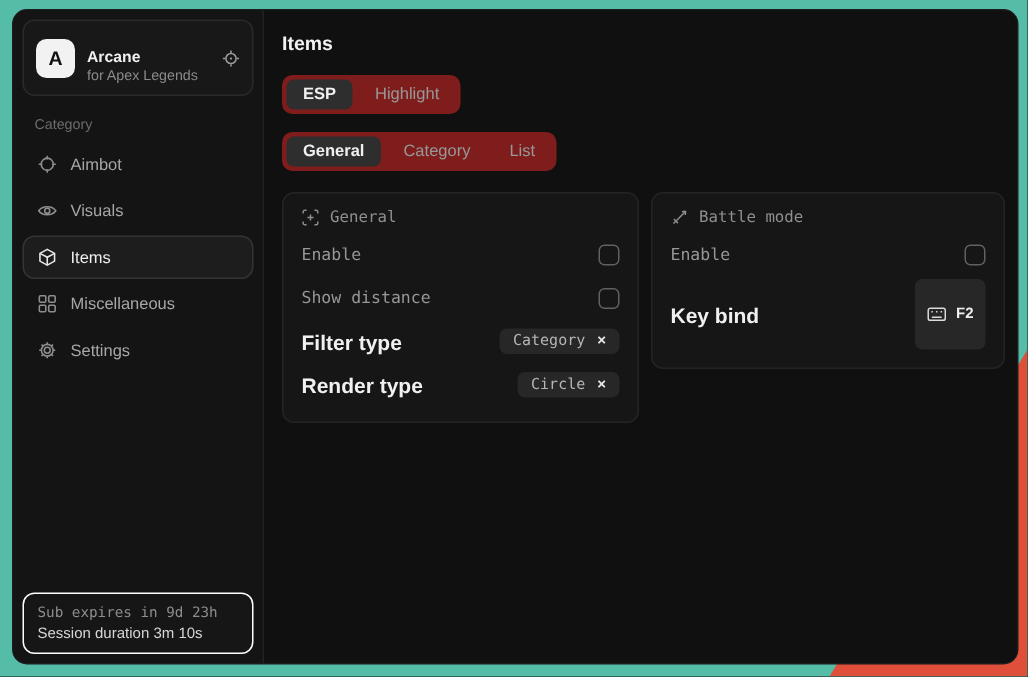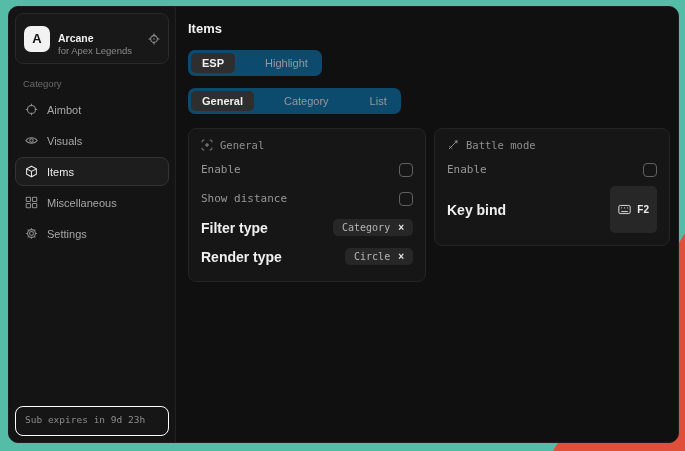--- a/index.html
+++ b/index.html
@@ -86,22 +86,22 @@
   .footer-line2 { color:#d6d6d6; font-size:10px; white-space:nowrap; }
   
   .main {
     flex:1; background:#101010;
     padding:14px 12px;
     display:flex; flex-direction:column;
   }
   .page-title { color:#f2f2f2; font-size:13px; font-weight:bold; margin-bottom:14px; }
   .tab-group {
     display:inline-flex; align-self:flex-start;
-    background:#0c4a6e; border-radius:7px;
-    padding:3px; gap:19px; margin-bottom:12px;align-items:center;
+    background:#7f1d1d; border-radius:7px;
+    padding:3px; gap:4px; margin-bottom:12px;align-items:center;
   }
   .tab {
     color:#989898; font-size:11px;
     padding:4px 11px; border-radius:5px;
     cursor:pointer; white-space:nowrap;
   }
   .tab.selected { background:#2e2e2e; color:#f0f0f0; font-weight:bold; }
   .panels { display:flex; gap:8px; align-items:flex-start; margin-top:2px; }
   .panel {
     background:#161616;
@@ -237,20 +237,21 @@
           </svg>
         </span>
         <span>Settings</span>
       </div>
     </div>
 
     <div class="sidebar-spacer"></div>
 
     <div class="footer-card">
       <div class="footer-line1">Sub expires in 9d 23h</div>
+      <div class="footer-line2">Session duration 3m 10s</div>
     </div>
 
   </div>
 
   <div class="main">
 
     <div class="page-title">Items</div>
 
     <div class="tab-group">
       <div class="tab selected">ESP</div>

